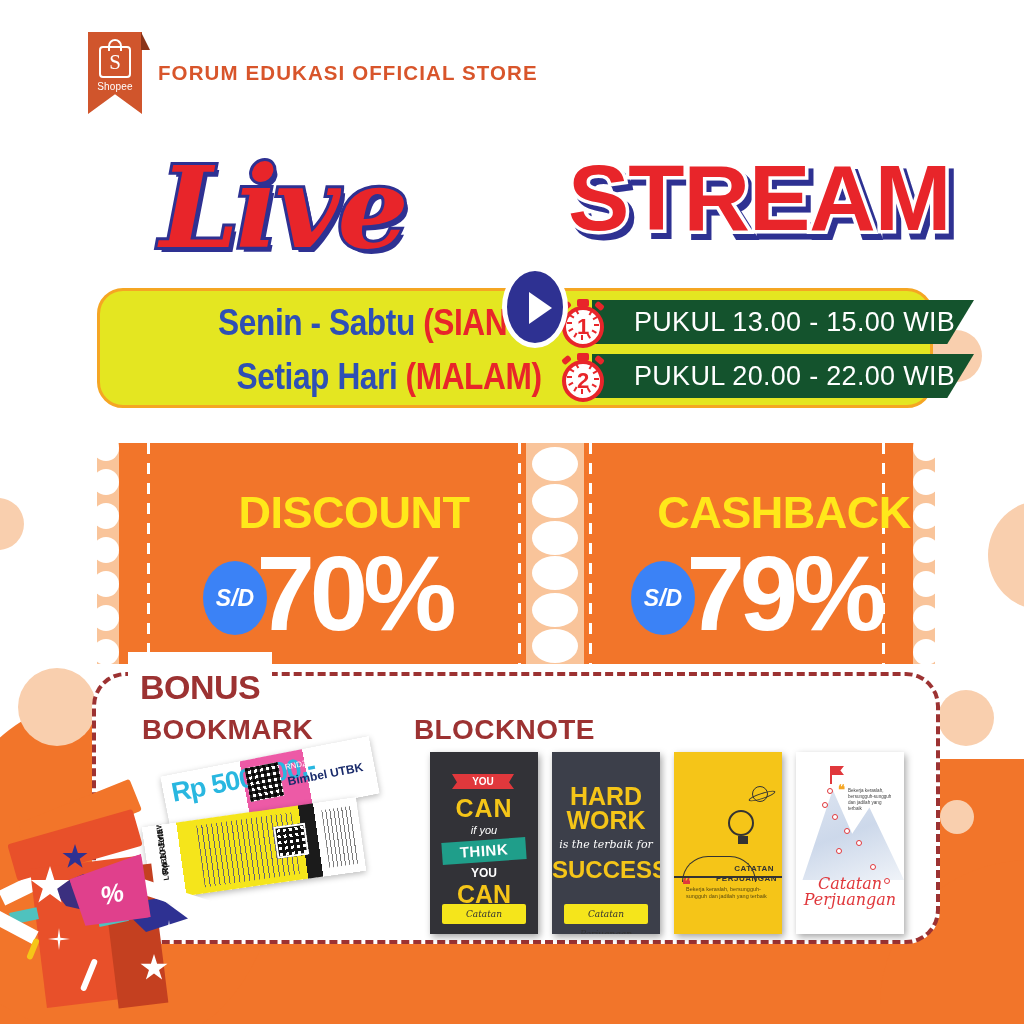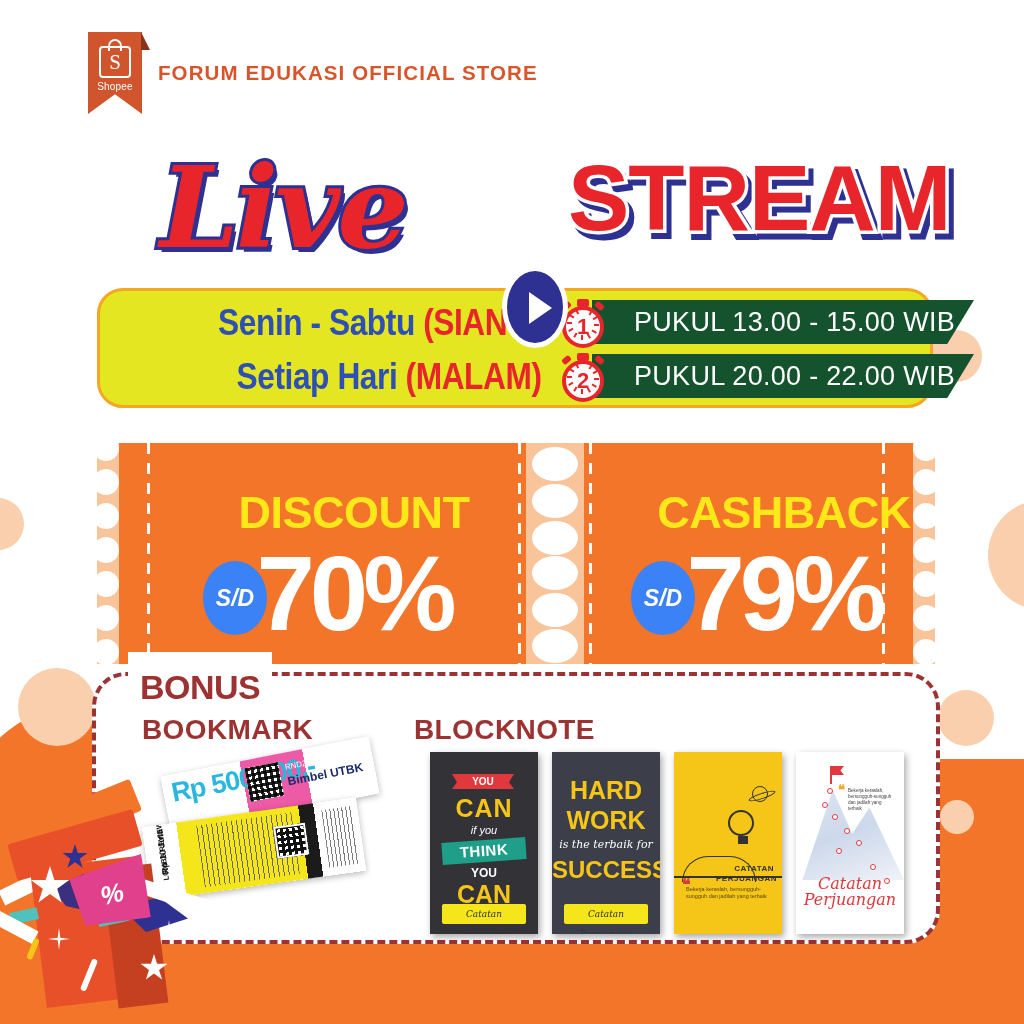--- a/index.html
+++ b/index.html
@@ -271,21 +271,21 @@
     color:#fff; font-size:10px; font-weight:bold; text-align:center; line-height:15px; }
   .n1 .can1 { position:absolute; left:0; top:42px; width:108px; text-align:center;
     color:#F5C518; font-size:25px; font-weight:bold; letter-spacing:1px; }
   .n1 .ify { position:absolute; left:0; top:72px; width:108px; text-align:center; color:#fff; font-size:11px; font-style:italic; }
   .n1 .think { position:absolute; left:12px; top:88px; width:84px; height:22px; background:#1F9E8A;
     transform:rotate(-4deg);
     color:#fff; font-size:15px; font-weight:bold; text-align:center; line-height:22px; letter-spacing:.5px; }
   .n1 .youc { position:absolute; left:0; top:114px; width:108px; text-align:center; color:#fff; font-size:12px; font-weight:bold; }
   .n1 .can2 { position:absolute; left:0; top:128px; width:108px; text-align:center; color:#F5C518; font-size:25px; font-weight:bold; }
   
-  .n2 .hard { position:absolute; left:0; top:24px; width:108px; text-align:center; color:#F5C518; font-size:25px; font-weight:bold; }
+  .n2 .hard { position:absolute; left:0; top:30px; width:108px; text-align:center; color:#F5C518; font-size:25px; font-weight:bold; }
   .n2 .work { position:absolute; left:0; top:54px; width:108px; text-align:center; color:#F5C518; font-size:25px; font-weight:bold; }
   .n2 .isf { position:absolute; left:0; top:86px; width:108px; text-align:center; color:#fff; font-size:11px; font-style:italic;
     font-family:"DejaVu Serif",serif; }
   .n2 .succ { position:absolute; left:0; top:104px; width:108px; text-align:center; color:#F5C518; font-size:24px; font-weight:bold; }
   
   .n3 .bulb { position:absolute; left:54px; top:58px; width:26px; height:26px;
     border:2px solid #333; border-radius:50%; }
   .n3 .bulb::after { content:""; position:absolute; left:8px; top:24px; width:10px; height:8px; background:#333; }
   .n3 .planet { position:absolute; left:78px; top:34px; width:16px; height:16px; border:1.6px solid #333; border-radius:50%; }
   .n3 .planet::after { content:""; position:absolute; left:-5px; top:6px; width:26px; height:4px; border:1.4px solid #333; border-radius:50%; transform:rotate(-18deg); }

